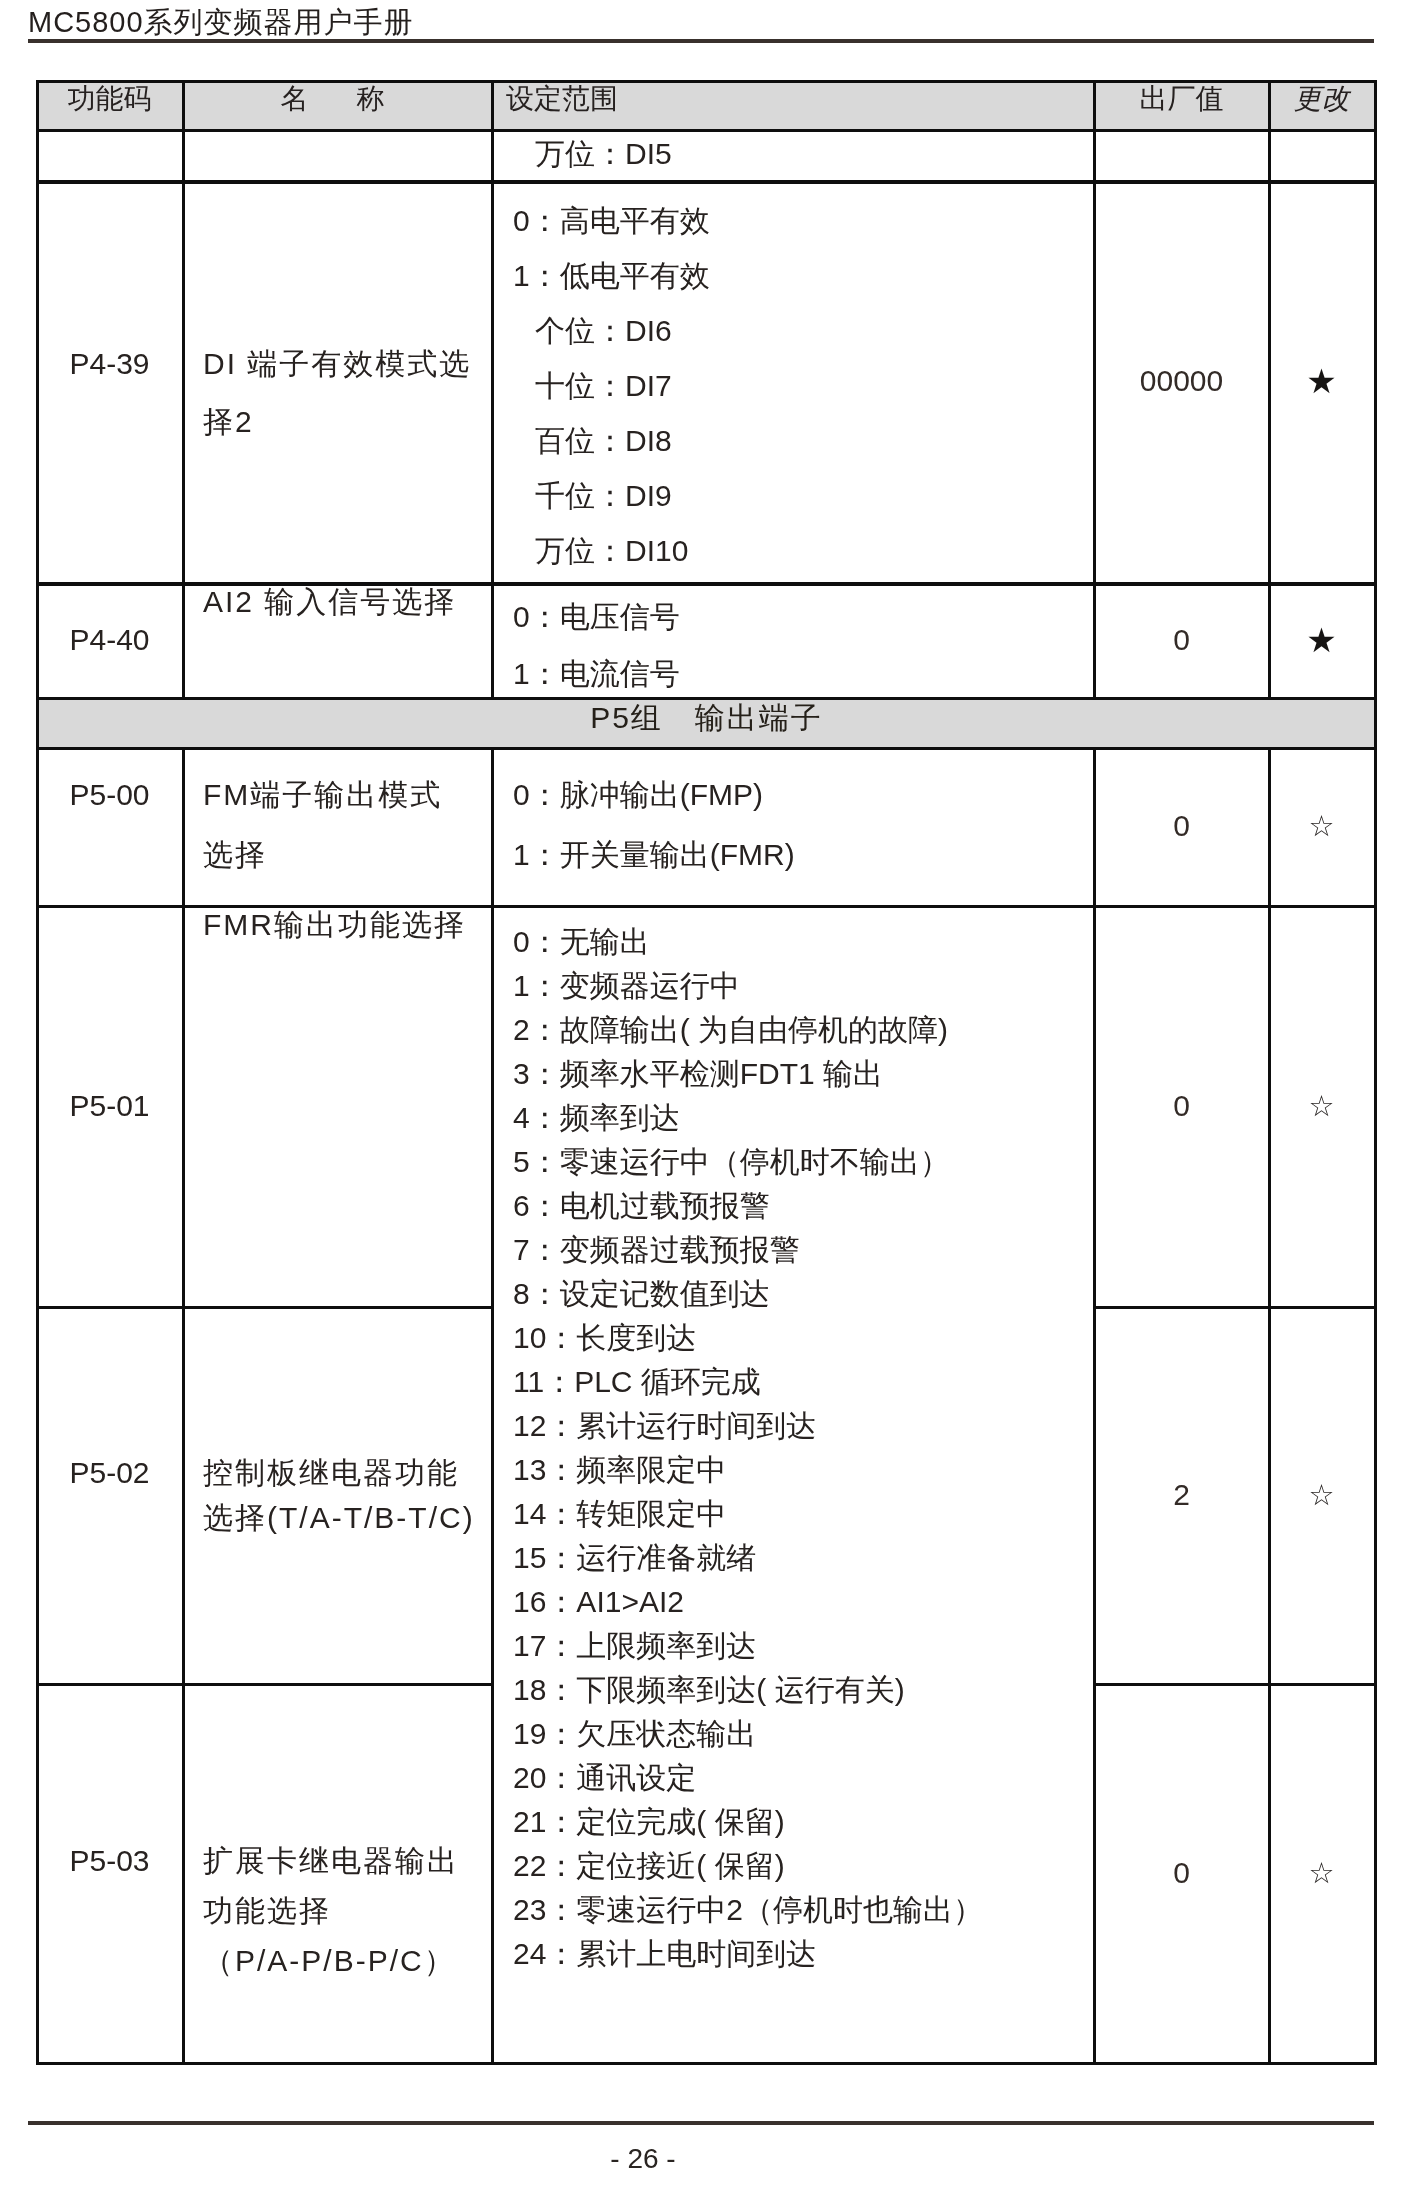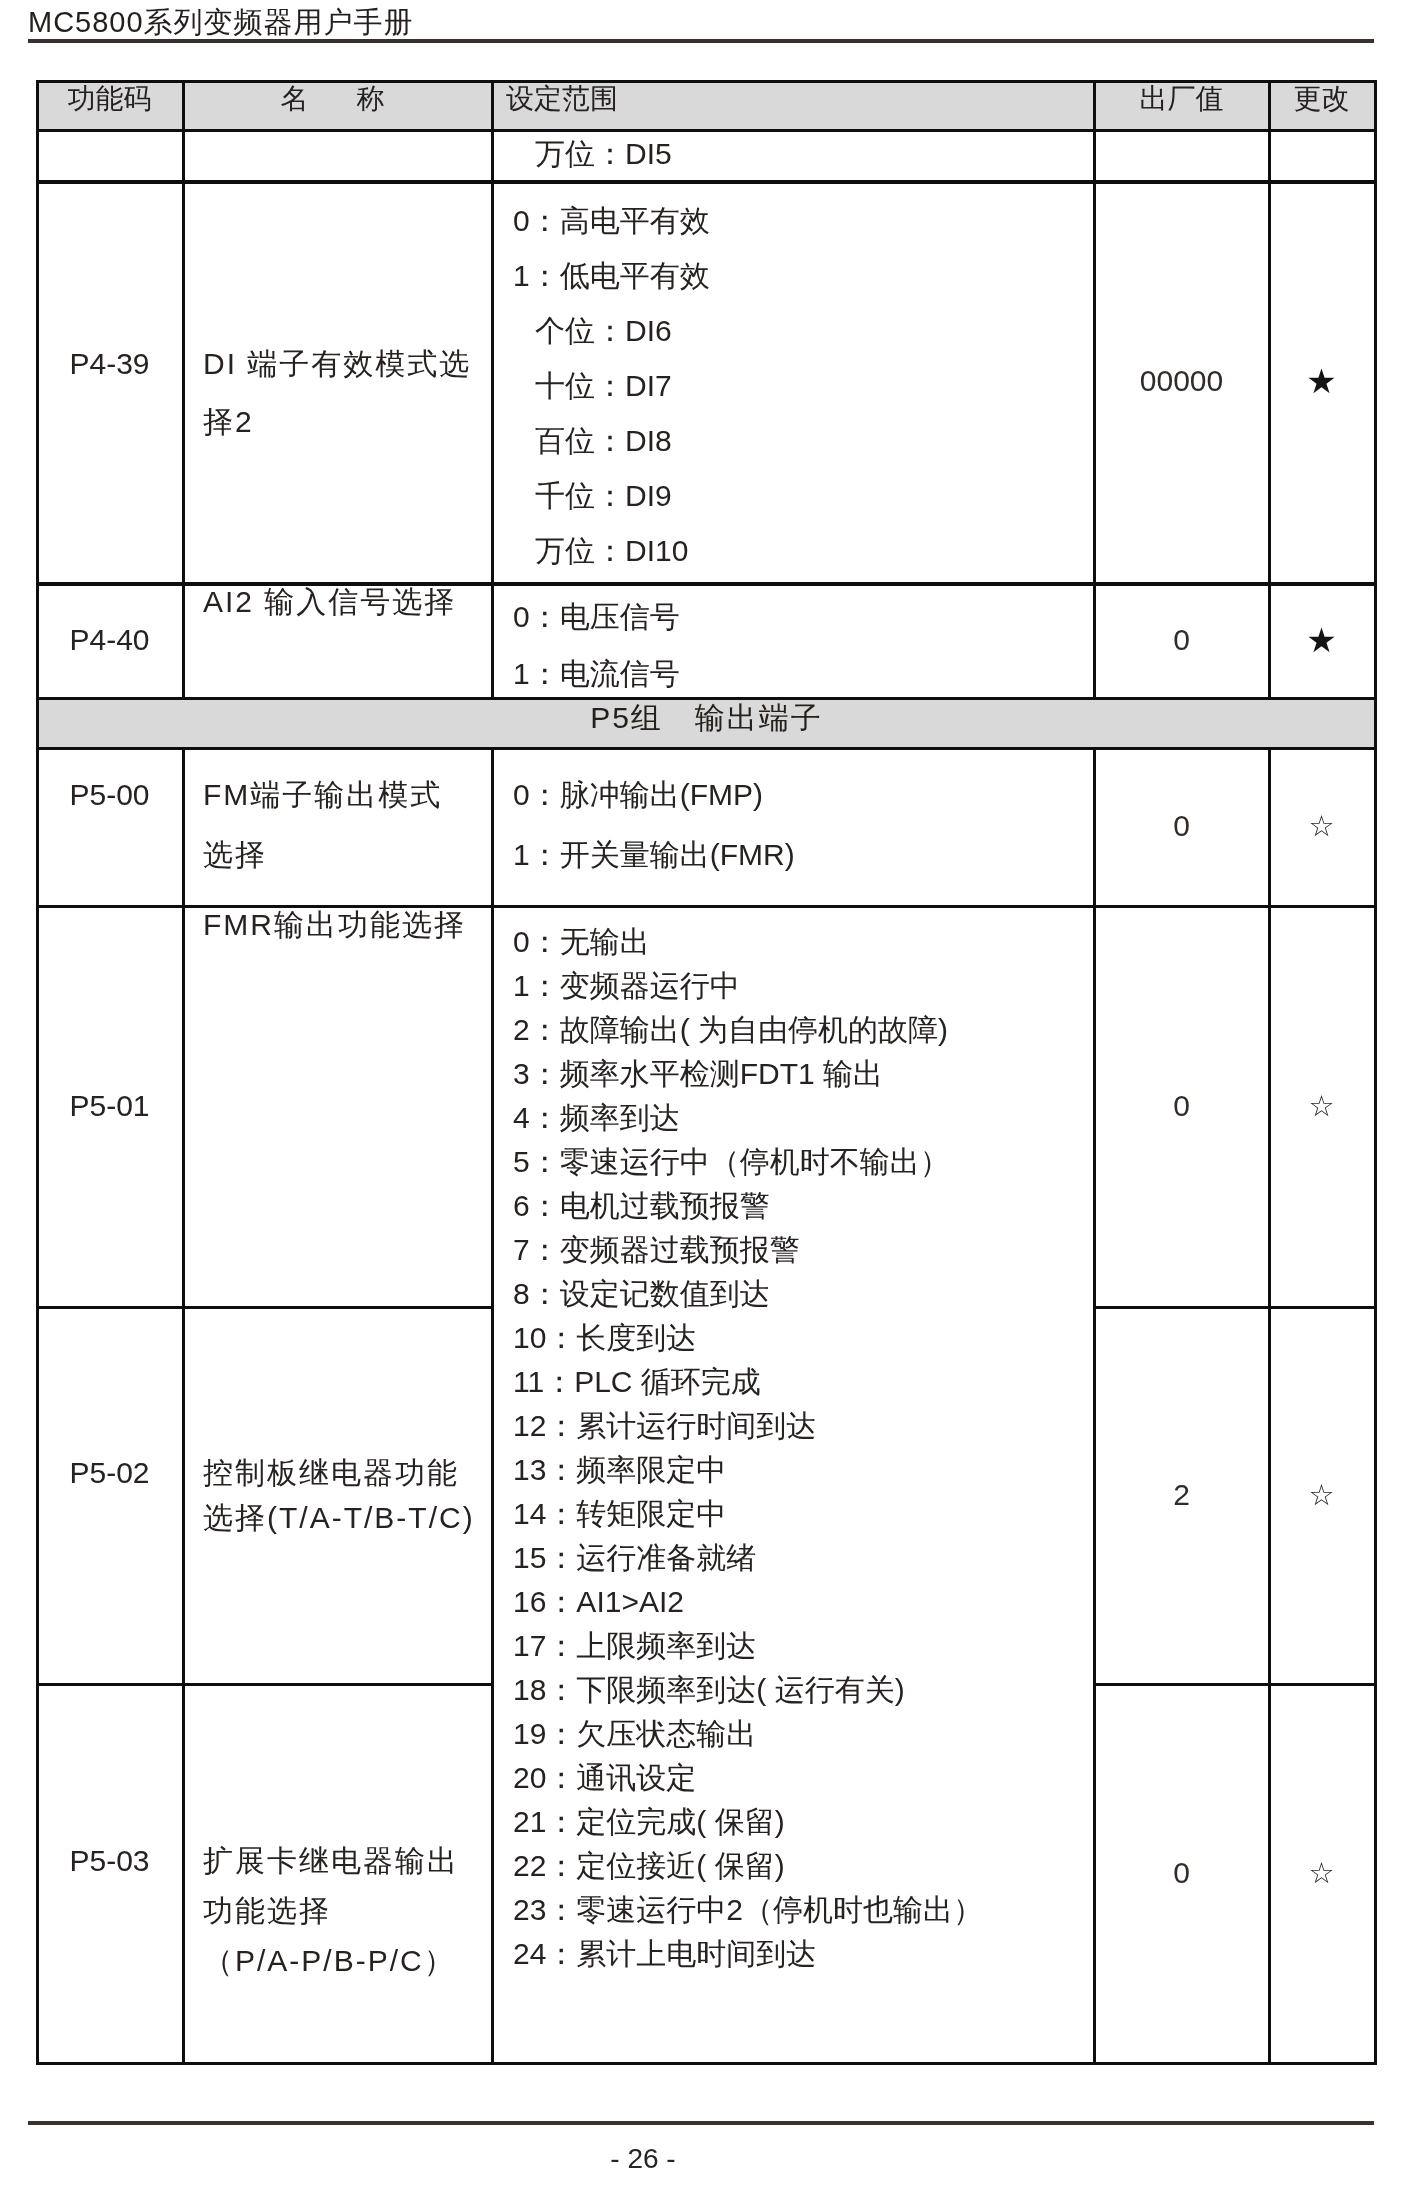--- a/index.html
+++ b/index.html
@@ -17,21 +17,21 @@
   
   .vline{position:absolute;width:3px;background:#0e0e0e;}
   .hline{position:absolute;height:3px;background:#0e0e0e;}
   .bg{position:absolute;background:#d9d9d9;}
   
   .cell{position:absolute;font-size:30px;color:#272220;box-sizing:border-box;}
   .col-code{left:36px;width:147px;}
   .col-name{left:183px;width:309px;padding-left:20px;letter-spacing:2px;}
   .col-range{left:492px;width:602px;padding-left:21px;}
   .col-def{left:1094px;width:175px;}
-  .col-chg{left:1269px;width:105px;}
+  .col-chg{left:1269px;width:105px;font-style:italic;}
   .center{display:flex;align-items:center;justify-content:center;text-align:center;}
   .col-center{display:flex;flex-direction:column;justify-content:flex-start;}
   .ta-c{text-align:center;}
   
   .hdr{top:80px;height:37px;font-size:28px;color:#262120;}
   #hdr-name{letter-spacing:10px;}
   #hdr-range{display:flex;align-items:center;padding-left:14px;}
   
   .r0{top:129px;height:51px;}
   .r1{top:180px;height:402px;}

